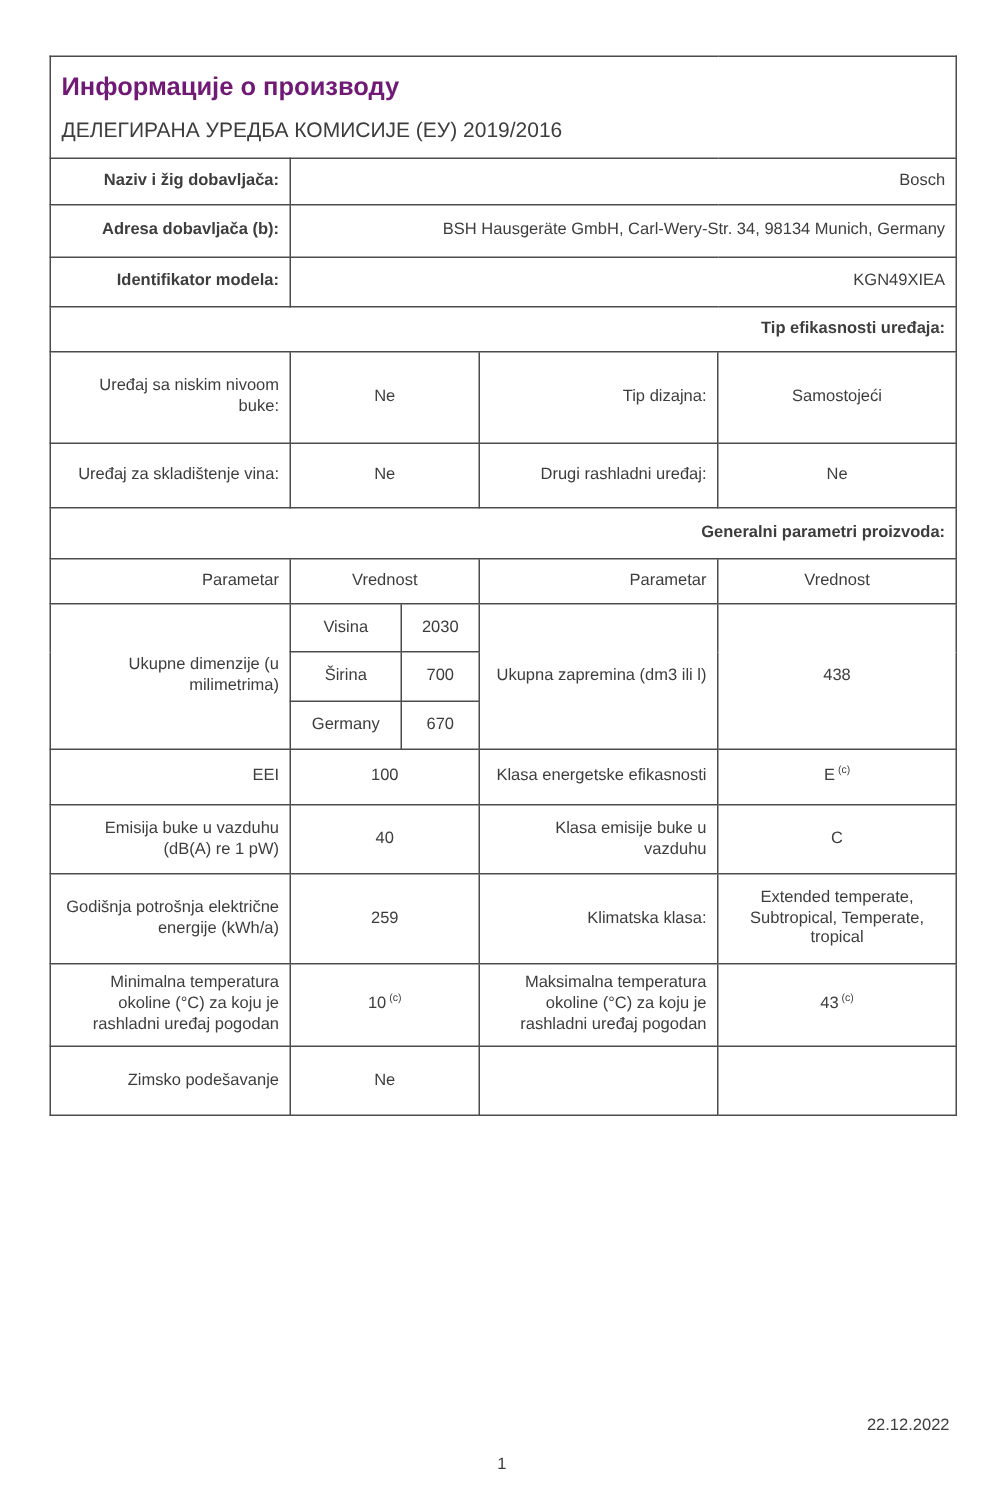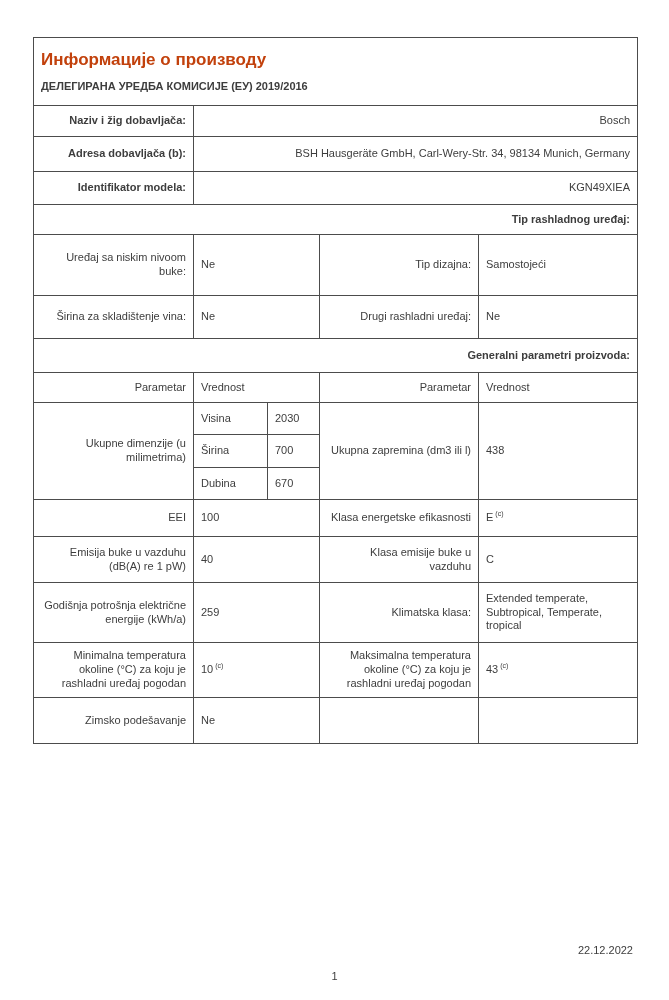--- a/index.html
+++ b/index.html
@@ -21,26 +21,26 @@
   }
   table.fiche td {
     border: 1.5px solid #4c4c4c;
     font-size: 11px;
     line-height: 1.27;
     vertical-align: middle;
     padding: 3px 7px;
     word-wrap: break-word;
   }
   td.lbl { text-align: right; }
-  td.val { padding: 3px 4px; }
+  td.val { text-align: center; padding: 3px 4px; }
   td.bold { font-weight: bold; }
 
   td.title-cell { padding: 9px 7px 8px 7px; vertical-align: top; }
-  .doc-title { font-size: 17px; font-weight: bold; color: #c2410c; }
-  .doc-subtitle { font-size: 11px; font-weight: bold; margin-top: 10px; }
+  .doc-title { font-size: 17px; font-weight: bold; color: #701a75; }
+  .doc-subtitle { font-size: 14px; font-weight: normal; margin-top: 10px; }
 
   sup.fn { font-size: 7px; line-height: 0; vertical-align: super; margin-left: 2px; }
 
   .footer-page {
     position: absolute; left: 0; top: 970px; width: 669px;
     text-align: center; font-size: 11px; color: #3d3d3d;
   }
   .footer-date {
     position: absolute; right: 36px; top: 944px;
     font-size: 11px; color: #3d3d3d;
@@ -75,31 +75,31 @@
     <tr style="height:35px">
       <td class="lbl bold">Adresa dobavljača (b):</td>
       <td colspan="4" class="lbl">BSH Hausgeräte GmbH, Carl-Wery-Str. 34, 98134 Munich, Germany</td>
     </tr>
     <tr style="height:33px">
       <td class="lbl bold">Identifikator modela:</td>
       <td colspan="4" class="lbl">KGN49XIEA</td>
     </tr>
 
     <tr style="height:30px">
-      <td colspan="5" class="lbl bold">Tip rashladnog uređaj:</td>
+      <td colspan="5" class="lbl bold">Tip efikasnosti uređaja:</td>
     </tr>
 
     <tr style="height:61px">
       <td class="lbl">Uređaj sa niskim nivoom buke:</td>
       <td colspan="2" class="val">Ne</td>
       <td class="lbl">Tip dizajna:</td>
       <td class="val">Samostojeći</td>
     </tr>
     <tr style="height:43px">
-      <td class="lbl">Širina za skladištenje vina:</td>
+      <td class="lbl">Uređaj za skladištenje vina:</td>
       <td colspan="2" class="val">Ne</td>
       <td class="lbl">Drugi rashladni uređaj:</td>
       <td class="val">Ne</td>
     </tr>
 
     <tr style="height:34px">
       <td colspan="5" class="lbl bold">Generalni parametri proizvoda:</td>
     </tr>
 
     <tr style="height:30px">
@@ -114,21 +114,21 @@
       <td class="val">Visina</td>
       <td class="val">2030</td>
       <td rowspan="3" class="lbl">Ukupna zapremina (dm3 ili l)</td>
       <td rowspan="3" class="val">438</td>
     </tr>
     <tr style="height:33px">
       <td class="val">Širina</td>
       <td class="val">700</td>
     </tr>
     <tr style="height:32px">
-      <td class="val">Dubina</td>
+      <td class="val">Germany</td>
       <td class="val">670</td>
     </tr>
 
     <tr style="height:37px">
       <td class="lbl">EEI</td>
       <td colspan="2" class="val">100</td>
       <td class="lbl">Klasa energetske efikasnosti</td>
       <td class="val"><span>E</span><sup class="fn">(c)</sup></td>
     </tr>
 

